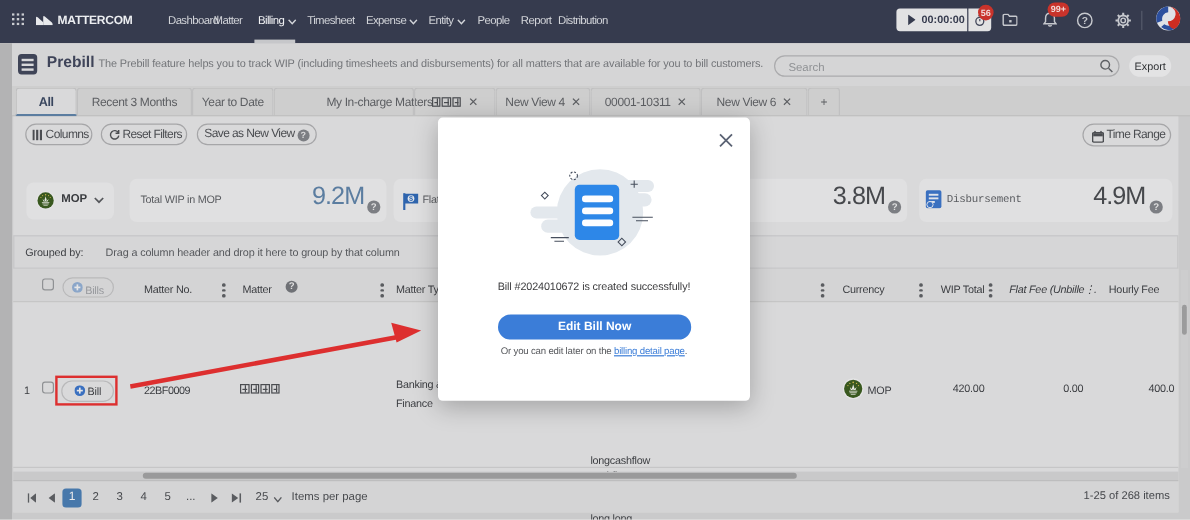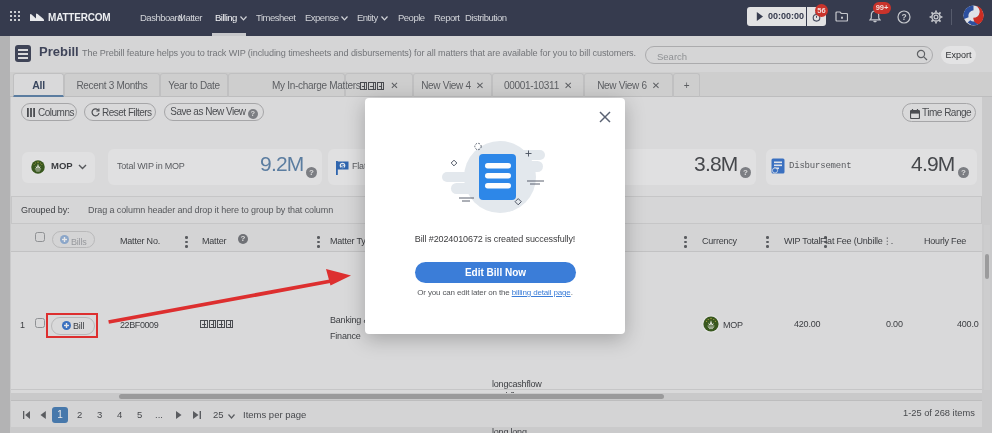--- a/index.html
+++ b/index.html
@@ -263,21 +263,21 @@
       <i></i>
       <i></i>
       <i></i>
     </div>
   <div class="hcell" style="left:784px;">WIP Total</div>
   <div class="dots3" style="left:824px;">
       <i></i>
       <i></i>
       <i></i>
     </div>
-  <div class="hcell" style="left:820px;">Flat Fee (Unbille<span style="letter-spacing:-1px">⋮.</span></div>
+  <div class="hcell" style="left:841px;font-style:italic;">Flat Fee (Unbille<span style="letter-spacing:-1px">⋮.</span></div>
   <div class="hcell" style="left:924px;">Hourly Fee</div>
 
   <div class="abs" style="left:11px;top:252px;width:971px;height:138px;background:#d9d9da;border-bottom:1px solid #c6c6c7;"></div>
   <div class="rowtxt" style="left:20px;top:320px;">1</div>
   <div class="abs" style="left:35px;top:318px;width:10px;height:10px;border:1.5px solid #8f9194;border-radius:2.5px;"></div>
   <div class="abs" style="left:46px;top:313px;width:52px;height:25px;border:2.4px solid #dd2f2f;"></div>
   <div class="abs" style="left:51px;top:317px;width:44px;height:18px;border:1px solid #b9b9ba;border-radius:9px;"></div>
   <svg class="abs" style="left:62px;top:321px" width="9" height="9" viewBox="0 0 9 9">
       <circle cx="4.5" cy="4.5" r="4.5" fill="#3a70c0"></circle>
       <rect x="3.8" y="2" width="1.4" height="5" fill="#e6e6e7"></rect>

